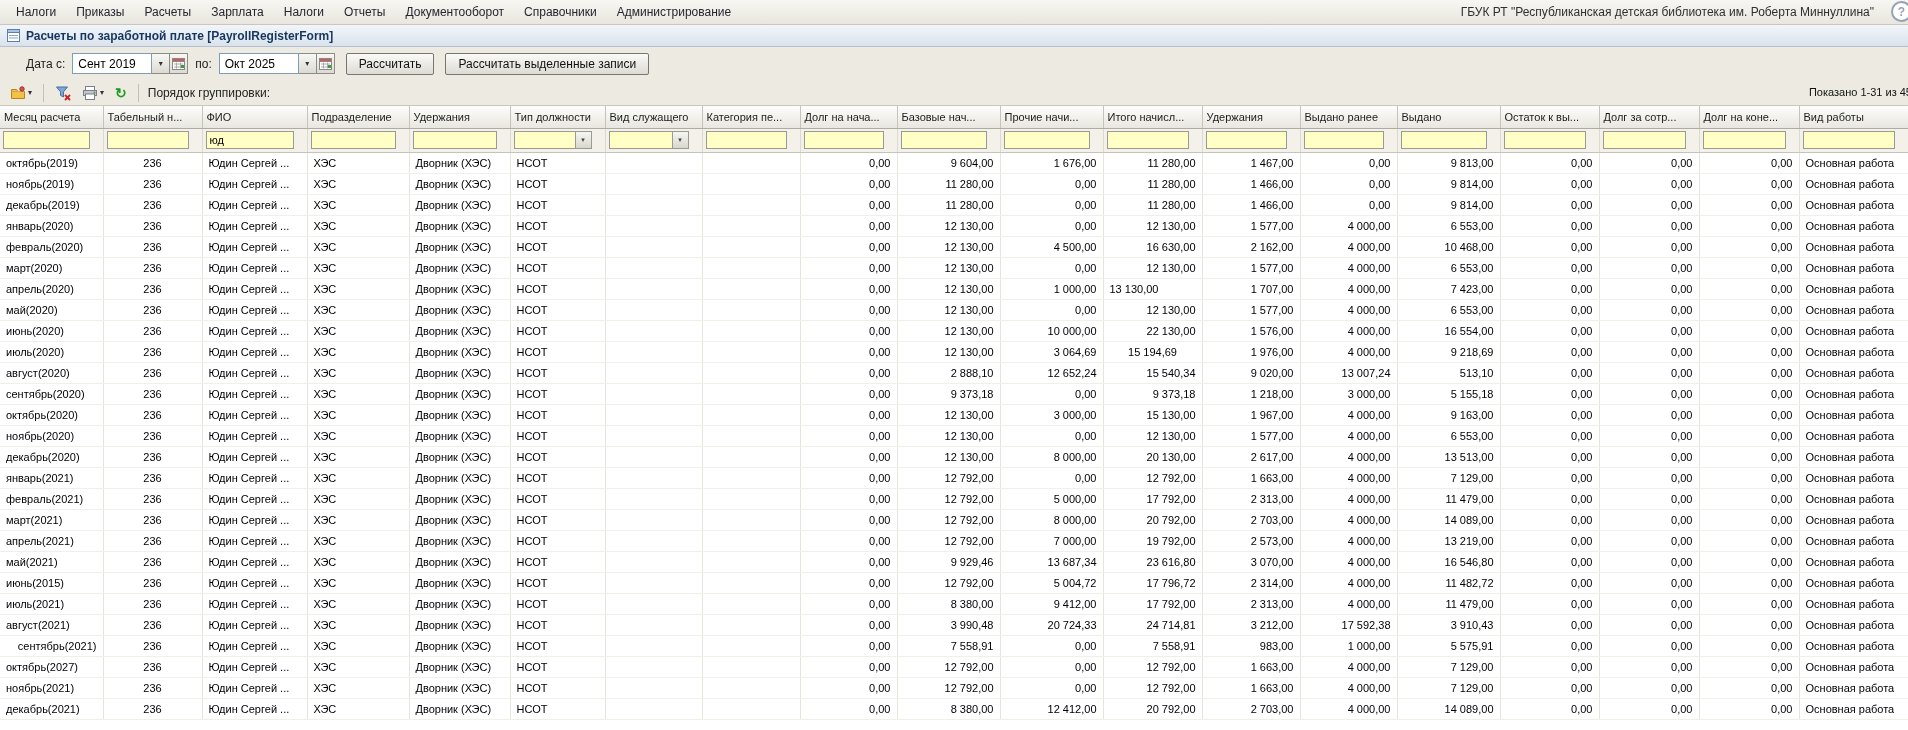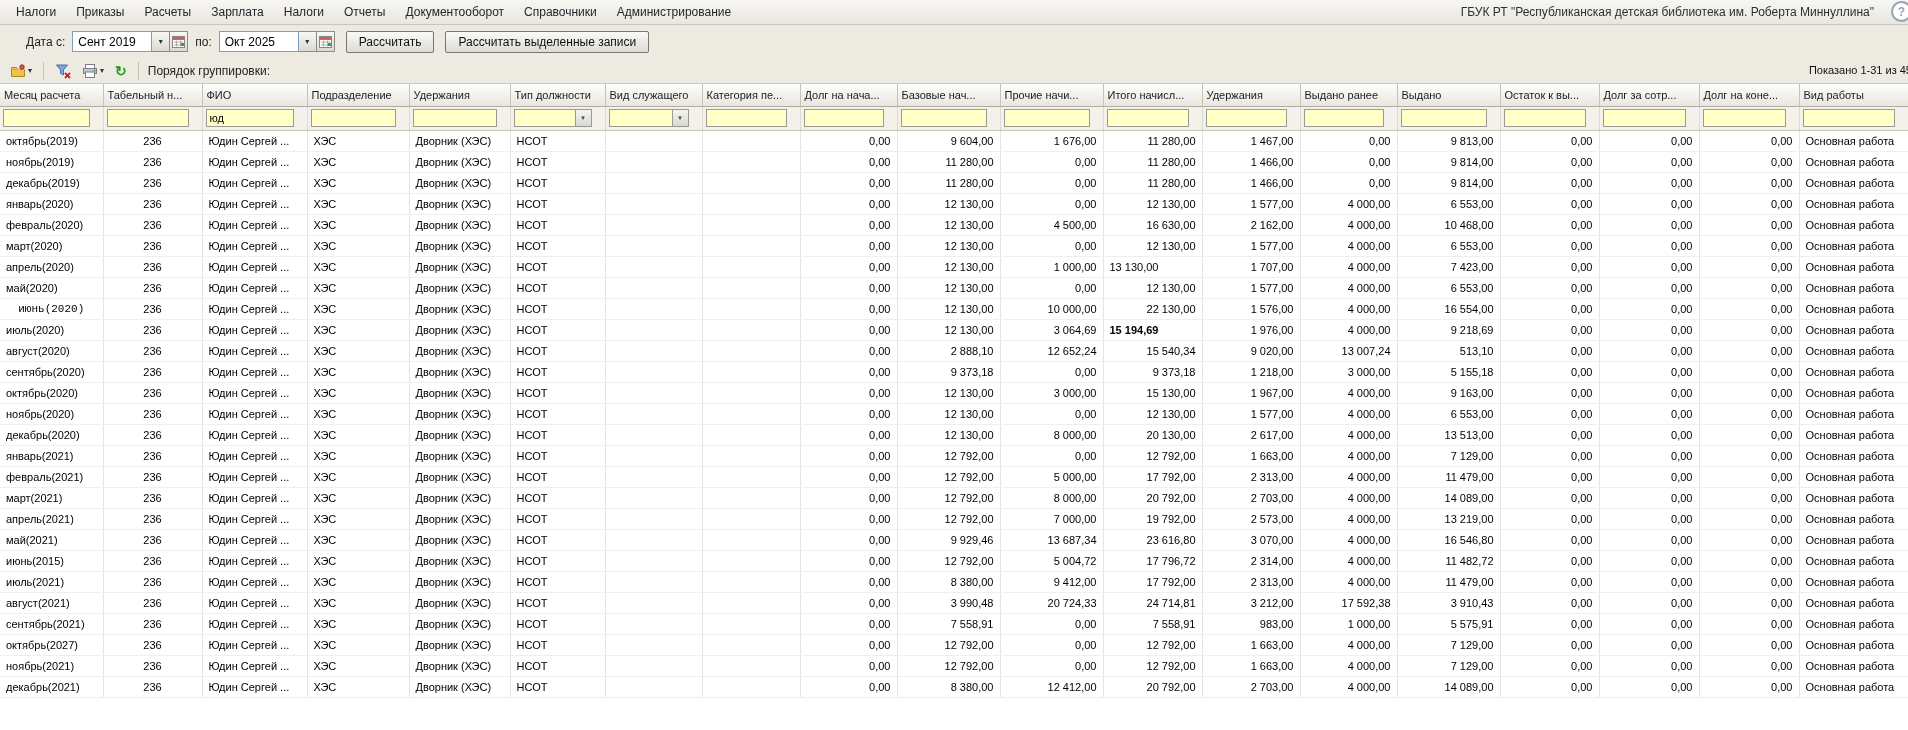--- a/index.html
+++ b/index.html
@@ -131,20 +131,29 @@
         <div class="menu-item">Документооборот</div>
         <div class="menu-item">Справочники</div>
         <div class="menu-item">Администрирование</div>
       </div>
     <div class="org-name">ГБУК РТ "Республиканская детская библиотека им. Роберта Миннуллина"</div>
     <div class="help-circle">
       <span>?</span>
     </div>
   </div>
 
+  <div class="title-bar">
+    <svg class="icon-13" viewBox="0 0 13 13">
+      <rect x="0.5" y="0.5" width="12" height="12" fill="#ffffff" stroke="#5b7fae"></rect>
+      <rect x="0.5" y="0.5" width="12" height="3" fill="#a9c4e0" stroke="#5b7fae"></rect>
+      <line x1="2" y1="6.5" x2="11" y2="6.5" stroke="#8aa5c4"></line>
+      <line x1="2" y1="9" x2="11" y2="9" stroke="#8aa5c4"></line>
+    </svg>
+    <span class="title-text">Расчеты по заработной плате [PayrollRegisterForm]</span>
+  </div>
 
   <div class="filter-bar">
     <span>Дата с:</span>
     <span class="date-combo">
       <input class="date-input" value="Сент 2019" style="">
       <button class="mini-btn">
         <span class="caret">▾</span>
       </button>
       <button class="mini-btn">
         <svg class="icon-13" viewBox="0 0 13 13">
@@ -522,21 +531,21 @@
             <td style="text-align: right;">12 130,00</td>
             <td style="text-align: right;">1 577,00</td>
             <td style="text-align: right;">4 000,00</td>
             <td style="text-align: right;">6 553,00</td>
             <td style="text-align: right;">0,00</td>
             <td style="text-align: right;">0,00</td>
             <td style="text-align: right;">0,00</td>
             <td style="text-align: left;">Основная работа</td>
           </tr>
           <tr>
-            <td style="text-align: center; font-family: Liberation Mono, monospace;">июнь(2020)</td>
+            <td style="text-align: left;">июнь(2020)</td>
             <td style="text-align: center;">236</td>
             <td style="text-align: left;">Юдин Сергей ...</td>
             <td style="text-align: left;">ХЭС</td>
             <td style="text-align: left;">Дворник (ХЭС)</td>
             <td style="text-align: left;">НСОТ</td>
             <td style="text-align: left;"></td>
             <td style="text-align: left;"></td>
             <td style="text-align: right;">0,00</td>
             <td style="text-align: right;">12 130,00</td>
             <td style="text-align: right;">10 000,00</td>
@@ -554,21 +563,21 @@
             <td style="text-align: center;">236</td>
             <td style="text-align: left;">Юдин Сергей ...</td>
             <td style="text-align: left;">ХЭС</td>
             <td style="text-align: left;">Дворник (ХЭС)</td>
             <td style="text-align: left;">НСОТ</td>
             <td style="text-align: left;"></td>
             <td style="text-align: left;"></td>
             <td style="text-align: right;">0,00</td>
             <td style="text-align: right;">12 130,00</td>
             <td style="text-align: right;">3 064,69</td>
-            <td style="text-align: left; font-weight: bold;">15 194,69</td>
+            <td style="text-align: center;">15 194,69</td>
             <td style="text-align: right;">1 976,00</td>
             <td style="text-align: right;">4 000,00</td>
             <td style="text-align: right;">9 218,69</td>
             <td style="text-align: right;">0,00</td>
             <td style="text-align: right;">0,00</td>
             <td style="text-align: right;">0,00</td>
             <td style="text-align: left;">Основная работа</td>
           </tr>
           <tr>
             <td style="text-align: left;">август(2020)</td>
@@ -837,21 +846,21 @@
             <td style="text-align: right;">24 714,81</td>
             <td style="text-align: right;">3 212,00</td>
             <td style="text-align: right;">17 592,38</td>
             <td style="text-align: right;">3 910,43</td>
             <td style="text-align: right;">0,00</td>
             <td style="text-align: right;">0,00</td>
             <td style="text-align: right;">0,00</td>
             <td style="text-align: left;">Основная работа</td>
           </tr>
           <tr>
-            <td style="text-align: left;">сентябрь(2021)</td>
+            <td style="text-align: right;">сентябрь(2021)</td>
             <td style="text-align: center;">236</td>
             <td style="text-align: left;">Юдин Сергей ...</td>
             <td style="text-align: left;">ХЭС</td>
             <td style="text-align: left;">Дворник (ХЭС)</td>
             <td style="text-align: left;">НСОТ</td>
             <td style="text-align: left;"></td>
             <td style="text-align: left;"></td>
             <td style="text-align: right;">0,00</td>
             <td style="text-align: right;">7 558,91</td>
             <td style="text-align: right;">0,00</td>

